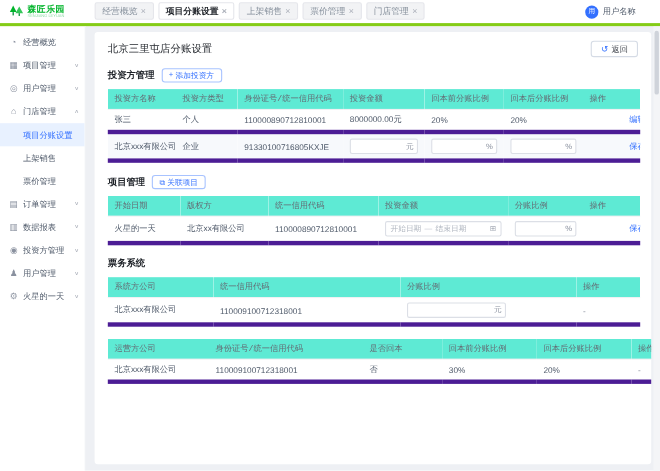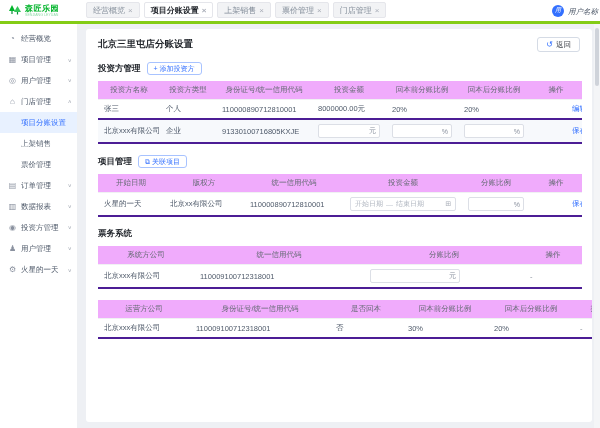--- a/index.html
+++ b/index.html
@@ -11,53 +11,53 @@
   
   .topbar { height:24px; display:flex; align-items:center; background:#fff; border-bottom:3px solid #84cc16; position:relative; }
   .logo { width:78px; display:flex; align-items:center; gap:3px; padding-left:8px; }
   .logo-txt { line-height:1; }
   .logo-name { color:#00b42a; font-weight:bold; font-size:8px; letter-spacing:.5px; }
   .logo-sub { color:#8fd9a8; font-size:4px; transform:scale(.9); transform-origin:left; }
   .tabs { flex:1; display:flex; align-items:flex-end; gap:4px; height:100%; padding:4px 4px 3px 8px; }
   .tab { display:flex; align-items:center; gap:3px; height:16px; padding:0 6px; background:#f2f3f5; border:1px solid #e5e6eb; border-radius:2px; color:#86909c; cursor:pointer; white-space:nowrap; }
   .tab.active { background:#fff; color:#1f2329; font-weight:bold; border-color:#e5e6eb; }
   .tab .x { font-size:8px; color:#a9aeb8; }
-  .user { display:flex; align-items:flex-end; gap:4px; padding-right:2px;font-style:italic; }
+  .user { display:flex; align-items:center; gap:4px; padding-right:22px; }
   .avatar { width:12px; height:12px; border-radius:50%; background:#3370ff; color:#fff; font-size:6px; display:flex; align-items:center; justify-content:center; }
   .user-name { color:#4e5969; font-size:7.5px; }
 
   
   .body { flex:1; display:flex; min-height:0; position:relative; }
 
   
   .sidebar { width:78px; background:#fff; border-right:1px solid #eef0f3; padding-top:4px; overflow:hidden; }
   .s-item { display:flex; align-items:center; gap:4px; height:21px; padding:0 5px 0 8px; color:#4e5969; font-size:7.5px; cursor:pointer; white-space:nowrap; }
   .s-ic { width:9px; font-size:8px; color:#8a919f; text-align:center; flex:none; }
   .s-lb { flex:1; overflow:hidden; }
   .s-ch { font-size:6px; color:#a9aeb8; transform:scaleY(.8); }
   .s-sub { }
   .s-sub .s-item { padding-left:21px; font-size:7.5px; color:#4e5969; }
   .s-sub .s-item.active { background:#e8f1ff; color:#3370ff; }
 
   
   .main { flex:1; background:#eef0f4; padding:5px 8px 6px 8px; min-width:0; }
   .card { background:#fff; border-radius:3px; height:100%; padding:8px 12px; position:relative; overflow:hidden; }
   .card-head { display:flex; align-items:center; justify-content:space-between; margin-bottom:10px; }
-  .page-title { font-size:9.5px; font-weight:bold; color:#1f2329; }
+  .page-title { font-size:9.5px; font-weight:normal; color:#1f2329; }
   .back-btn { display:flex; align-items:center; gap:3px; background:#fff; border:1px solid #d5dbe5; border-radius:3px; height:15px; padding:0 8px; font-size:7.5px; color:#42464e; cursor:pointer; }
   .back-ic { color:#3370ff; font-size:8px; }
 
   .section { margin-bottom:11px; }
   .sec-head { display:flex; align-items:center; gap:6px; margin-bottom:6px; }
   .sec-title { font-size:8.5px; font-weight:bold; color:#1f2329; }
   .add-btn { display:flex; align-items:center; gap:2px; border:1px solid #a8c3ff; color:#3370ff; background:#fff; border-radius:3px; height:13px; padding:0 6px; font-size:7px; cursor:pointer; }
 
   table { border-collapse:collapse; width:100%; table-layout:fixed; }
-  th { background:#f0abfc; color:#646a73; font-weight:normal; text-align:center; font-size:7.5px; padding:4px 6px; border-bottom:1px solid #f0f1f3; white-space:nowrap; overflow:hidden; }
-  td { font-size:7.5px; color:#4e5969; padding:4px 6px; border-bottom:2px solid #4c1d95; white-space:nowrap; overflow:hidden; vertical-align:middle; }
+  th { background:#5eead4; color:#646a73; font-weight:normal; text-align:left; font-size:7.5px; padding:4px 6px; border-bottom:1px solid #f0f1f3; white-space:nowrap; overflow:hidden;font-family:Liberation Mono, monospace; }
+  td { font-size:7.5px; color:#4e5969; padding:4px 6px; border-bottom:4px solid #4c1d95; white-space:nowrap; overflow:hidden; vertical-align:middle; }
   tr.alt td { background:#f7f9fc; }
 
   .cell-input { display:inline-flex; align-items:center; background:#fff; border:1px solid #dcdfe6; border-radius:2px; height:14px; padding:0 3px; }
   .cell-input input { border:none; outline:none; width:100%; font-size:7px; min-width:0; background:transparent; }
   .cell-input .suffix { color:#8a919f; font-size:7px; margin-left:2px; flex:none; }
   .range { display:inline-flex; align-items:center; gap:3px; border:1px solid #dcdfe6; border-radius:2px; height:14px; padding:0 4px; color:#b0b6c0; font-size:7px; width:100%; }
   .range .sep { color:#c2c7d0; }
   .range .cal { margin-left:auto; color:#a9aeb8; font-size:7px; }
   .ph { color:#b0b6c0; }
 

